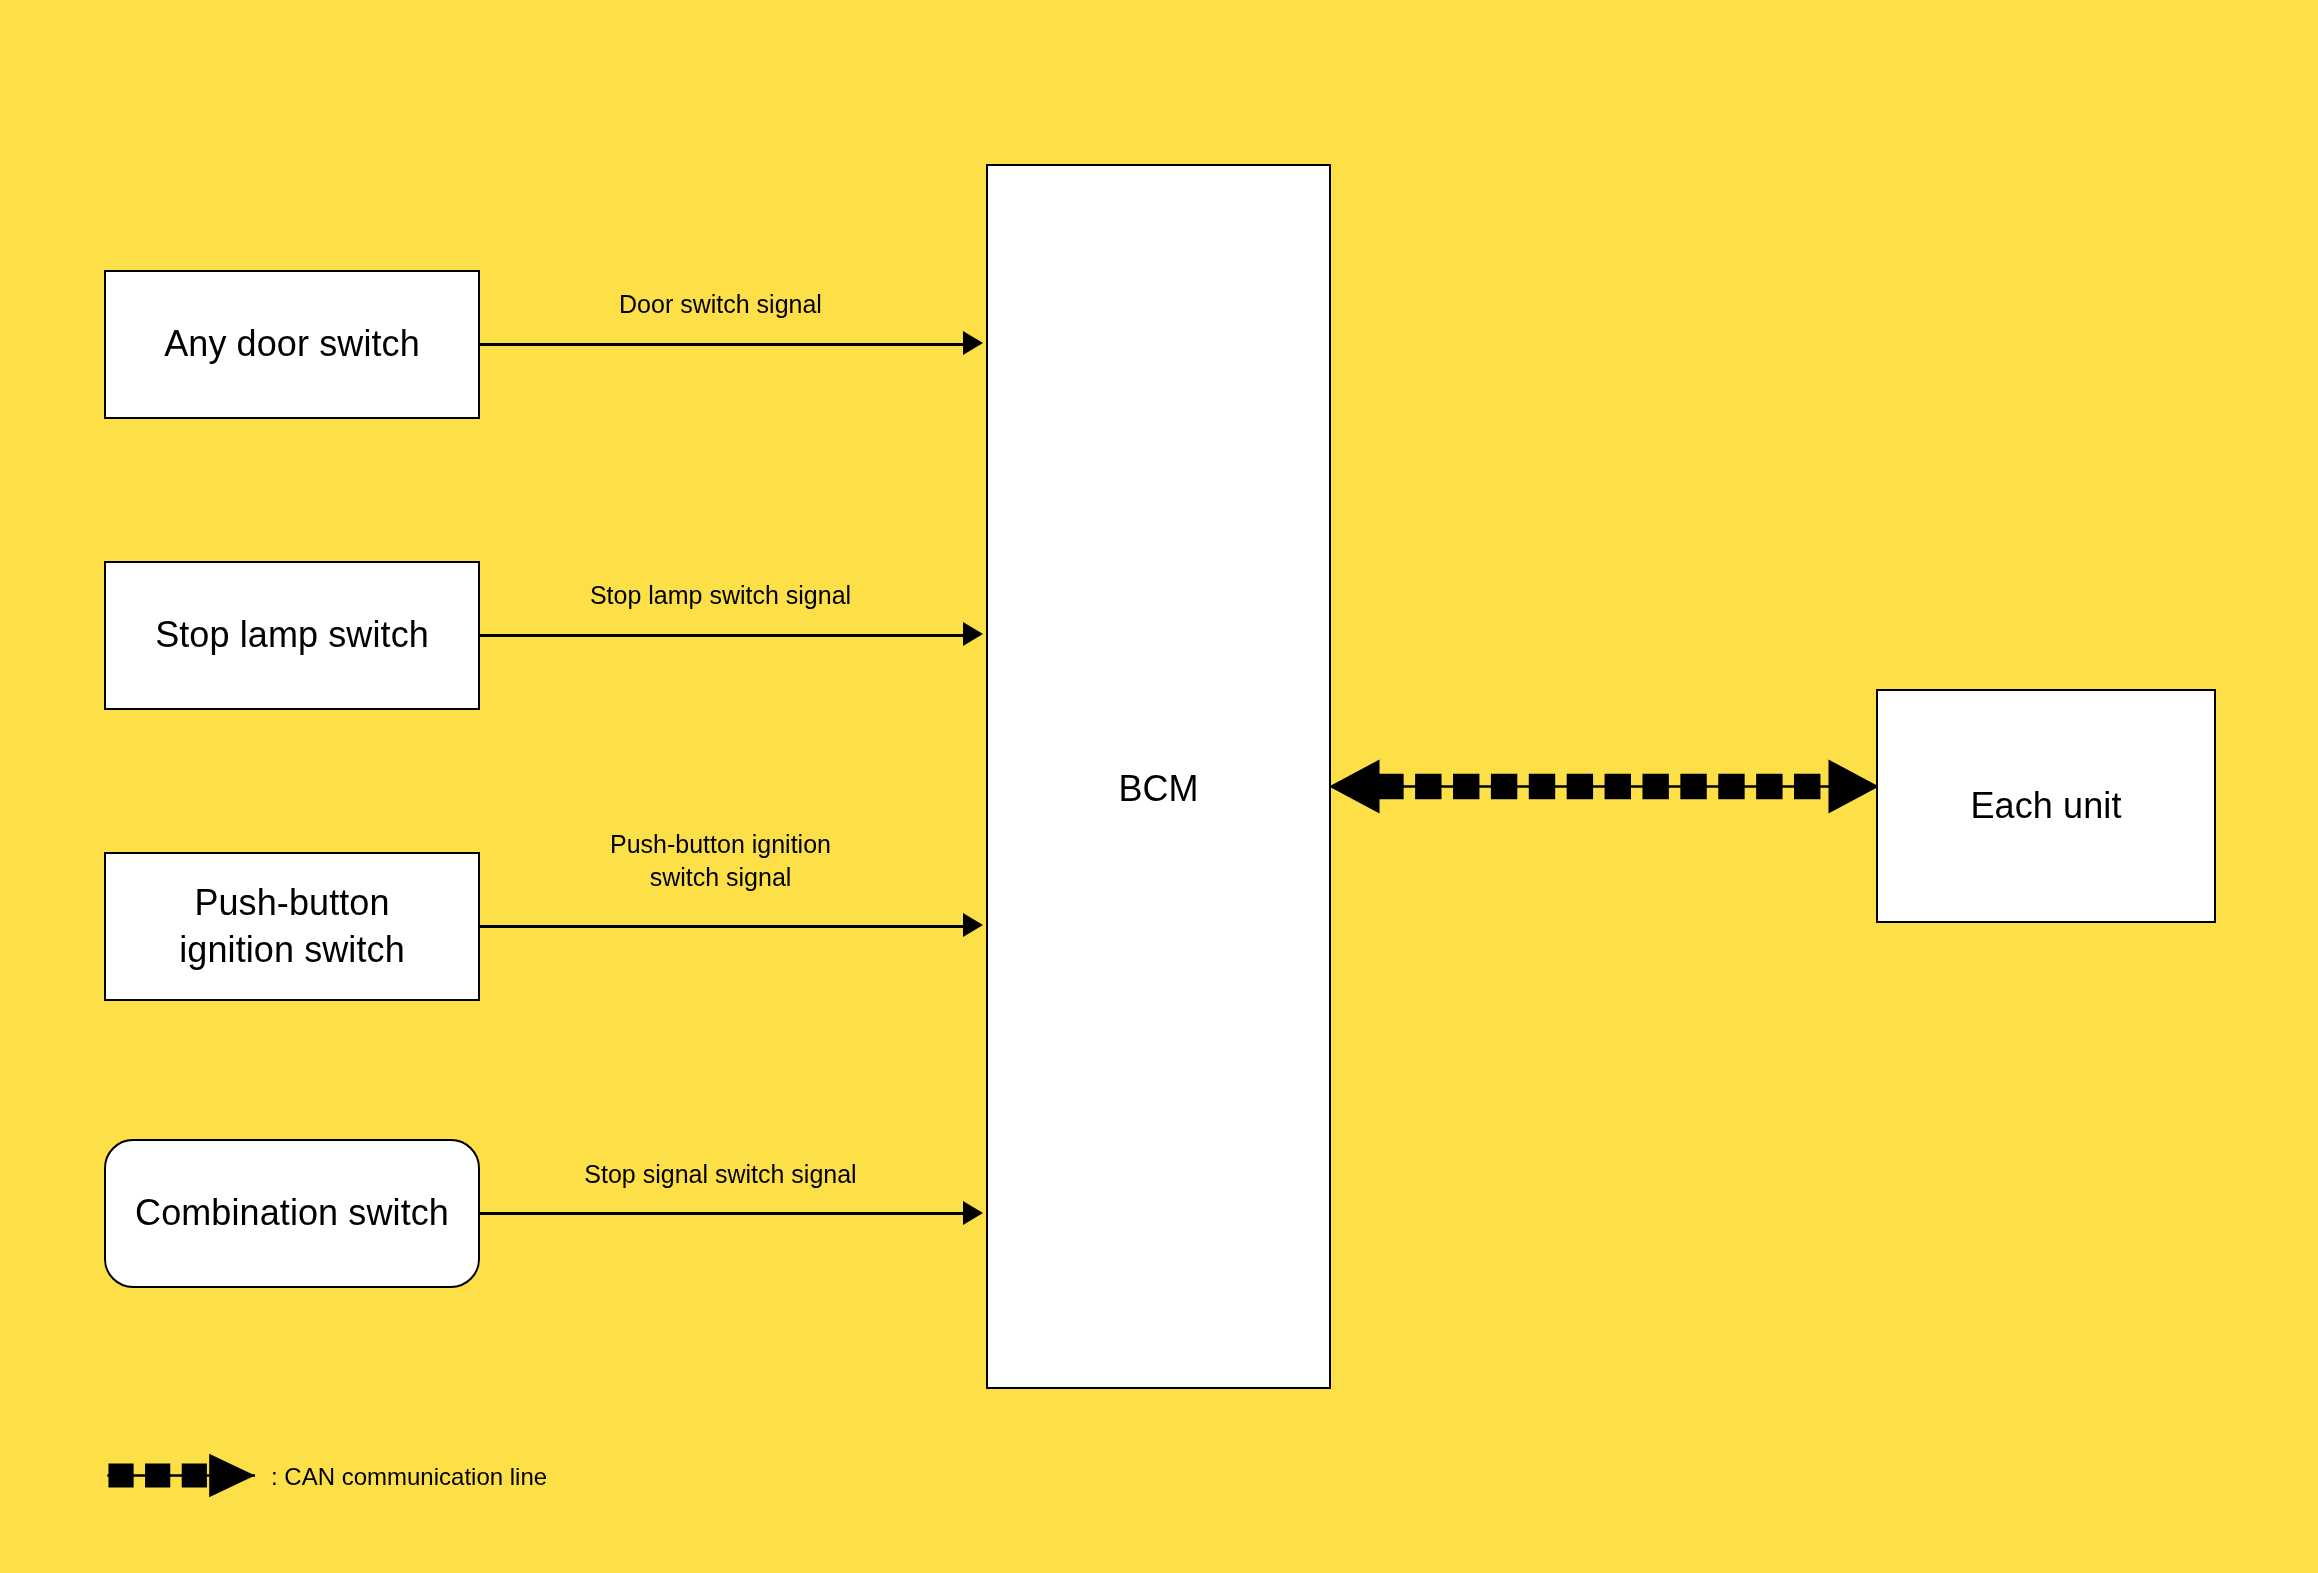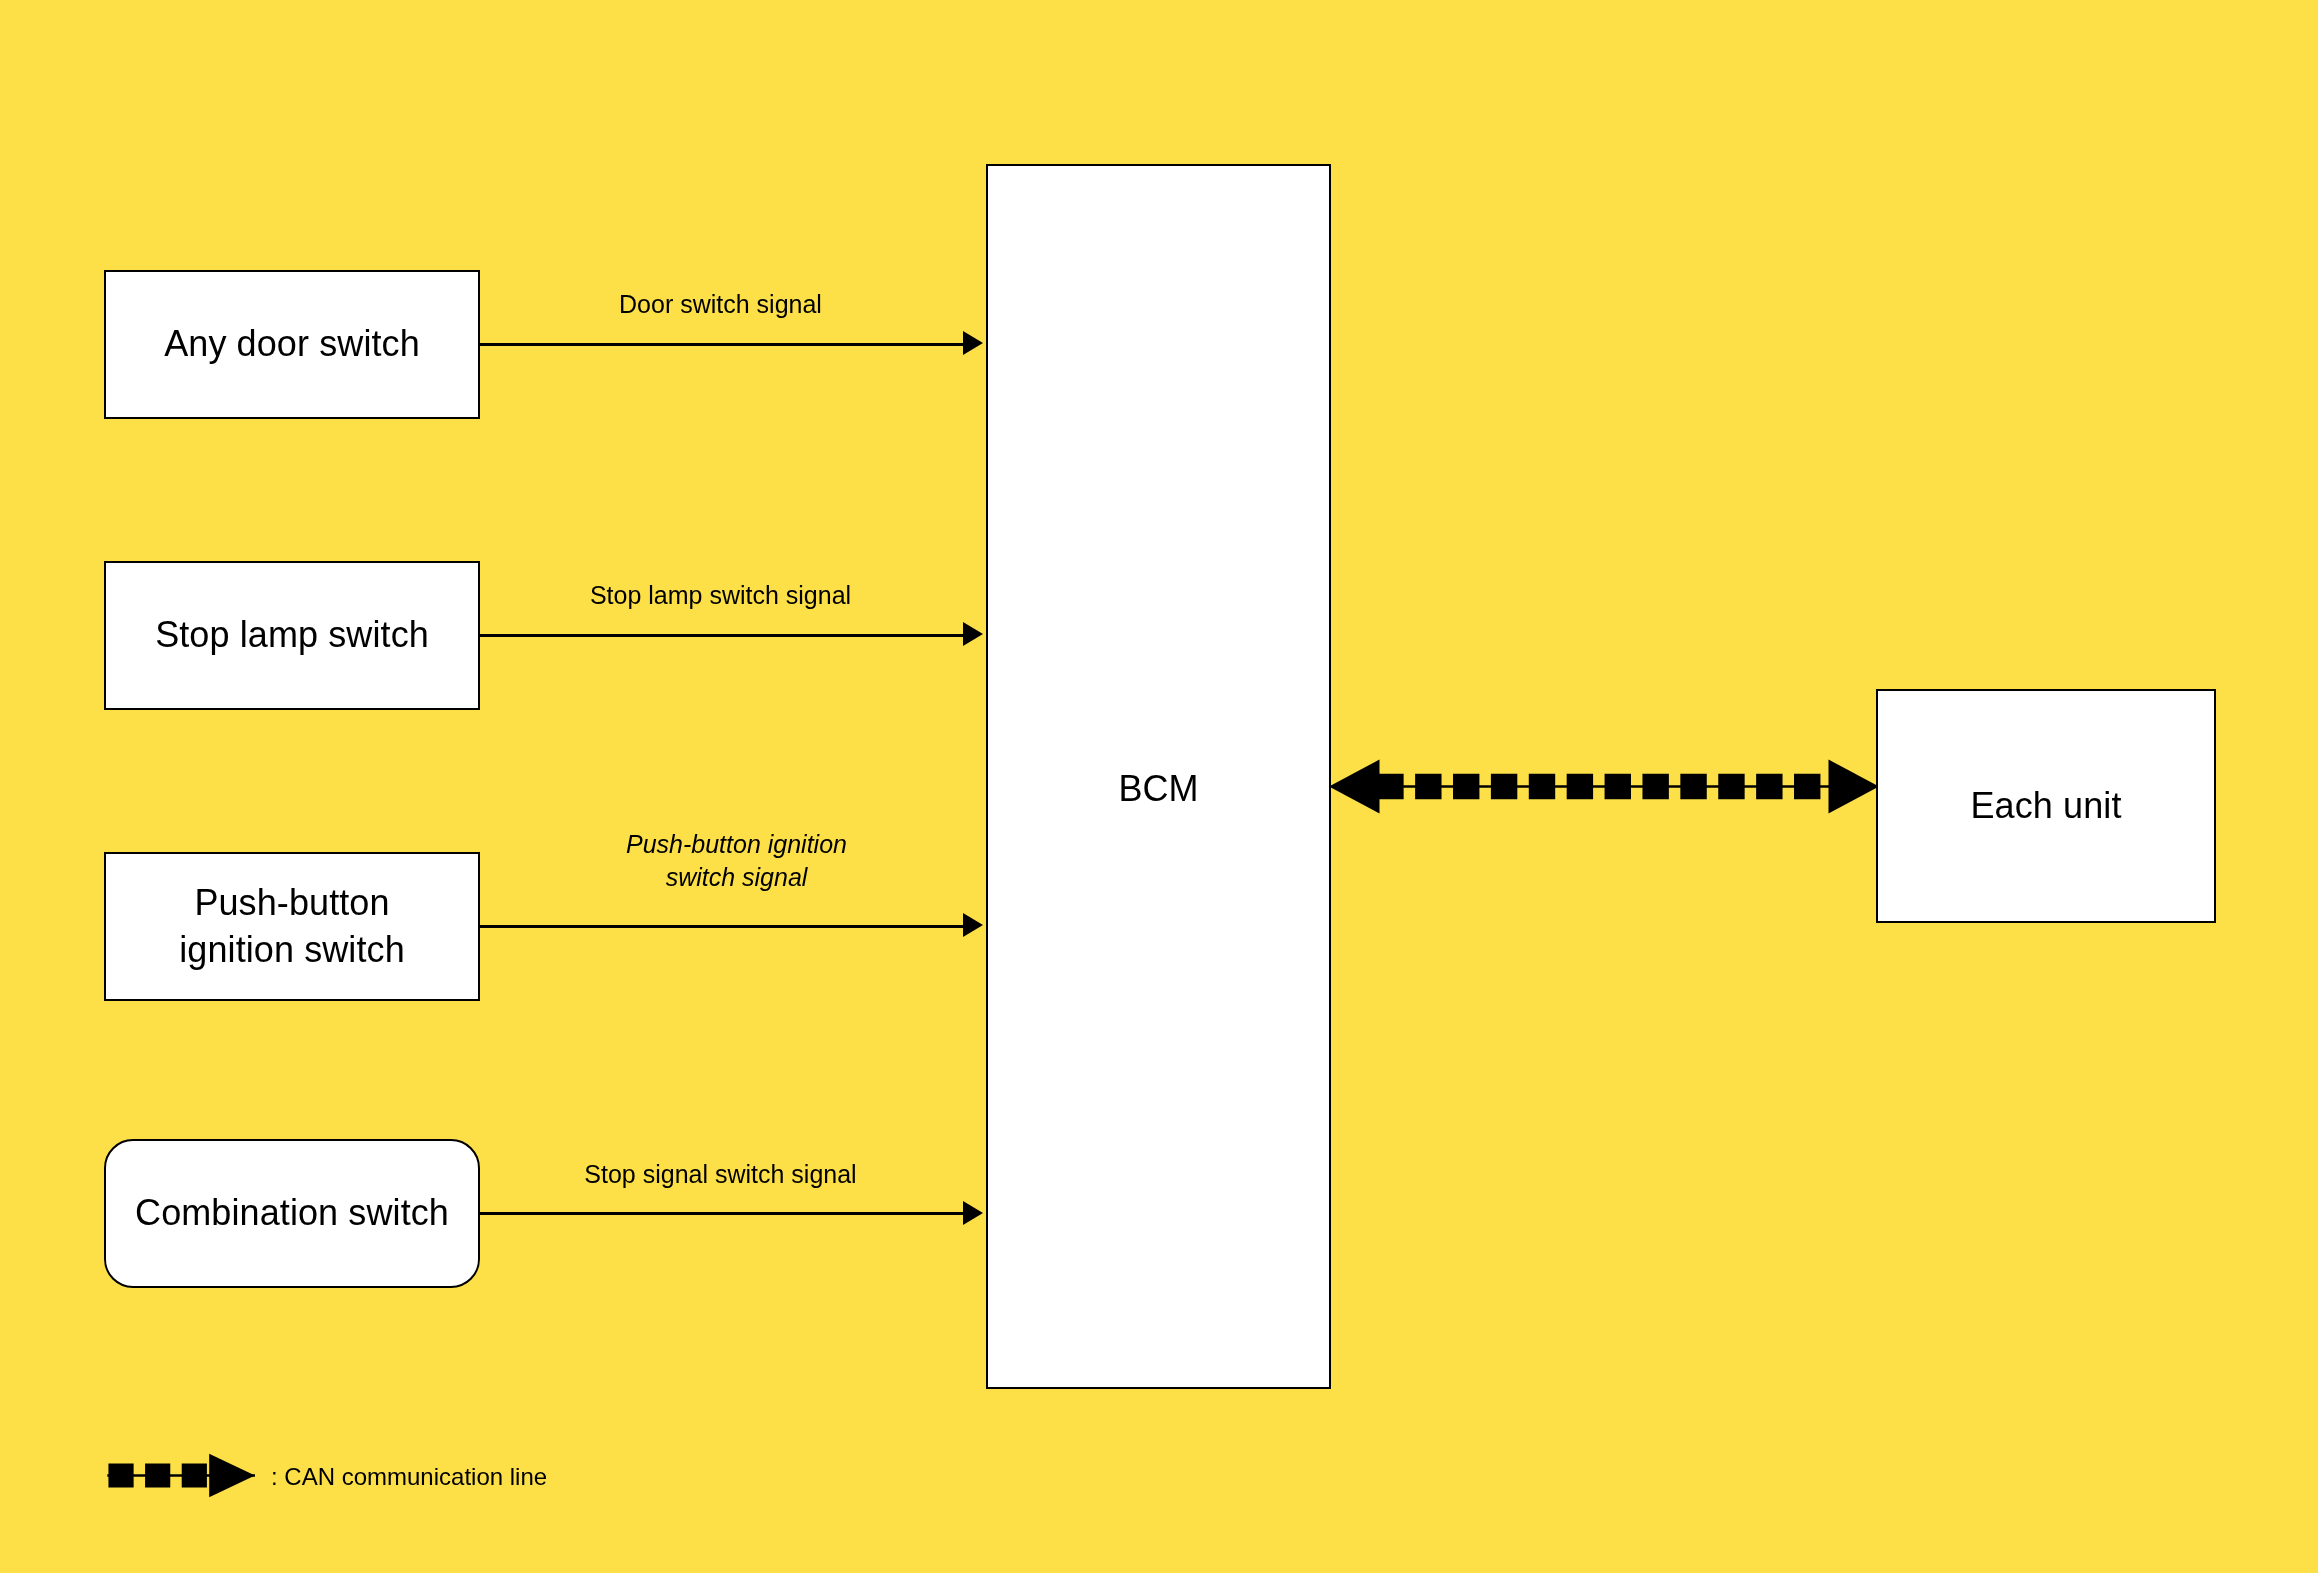--- a/index.html
+++ b/index.html
@@ -102,21 +102,21 @@
   <div class="sig-line" style="left:480px; top:634px; width:483px;"></div>
   <div class="sig-head" style="left:963px; top:622px;"></div>
   <div class="sig-text" style="left:491px; top:579px; width:459px;">Stop lamp switch signal</div>
 
   <div class="box" style="left:104px; top:852px; width:376px; height:149px;">
     <span class="box-label">Push-button
 ignition switch</span>
   </div>
   <div class="sig-line" style="left:480px; top:925px; width:483px;"></div>
   <div class="sig-head" style="left:963px; top:913px;"></div>
-  <div class="sig-text" style="left:507px; top:828px; width:459px;font-style:italic;">Push-button ignition
+  <div class="sig-text" style="left:491px; top:828px; width:459px;">Push-button ignition
 switch signal</div>
 
   <div class="box" style="left:104px; top:1139px; width:376px; height:149px;border-radius:29px;">
     <span class="box-label">Combination switch</span>
   </div>
   <div class="sig-line" style="left:480px; top:1212px; width:483px;"></div>
   <div class="sig-head" style="left:963px; top:1201px;"></div>
   <div class="sig-text" style="left:491px; top:1158px; width:459px;">Stop signal switch signal</div>
 
   <div class="bcm-box" style="left:986px; top:164px; width:345px; height:1225px;"></div>

